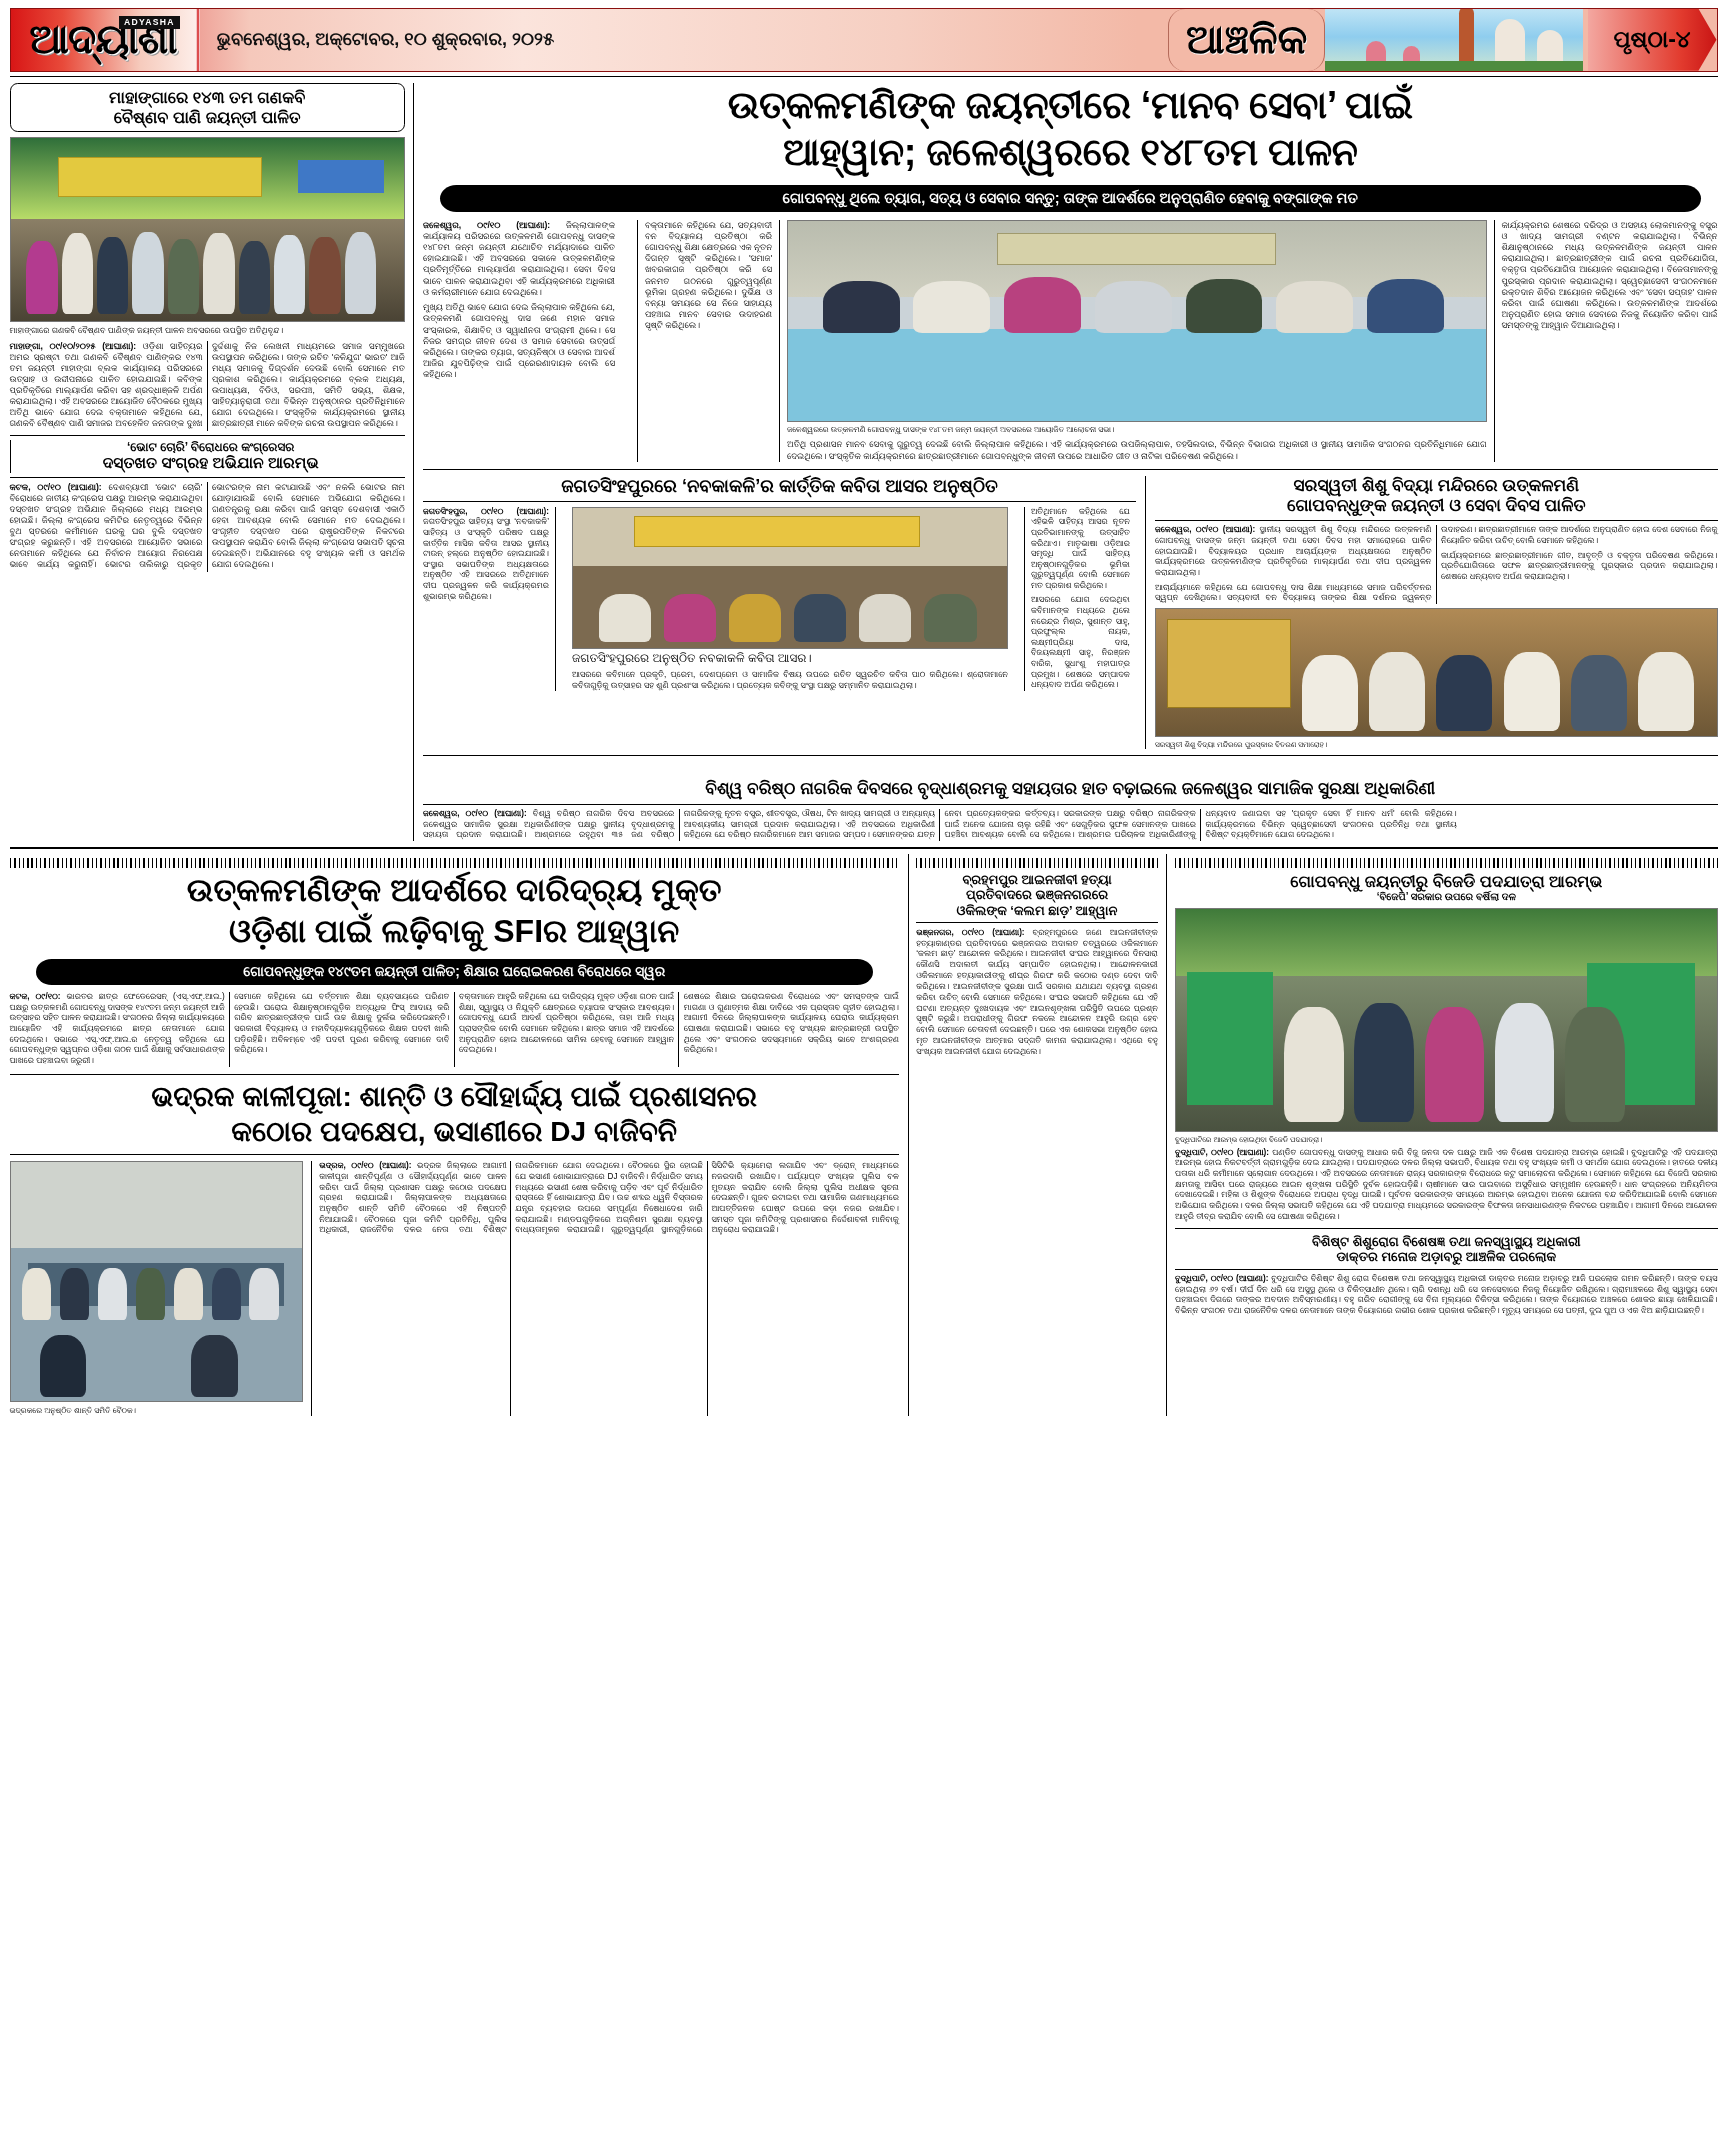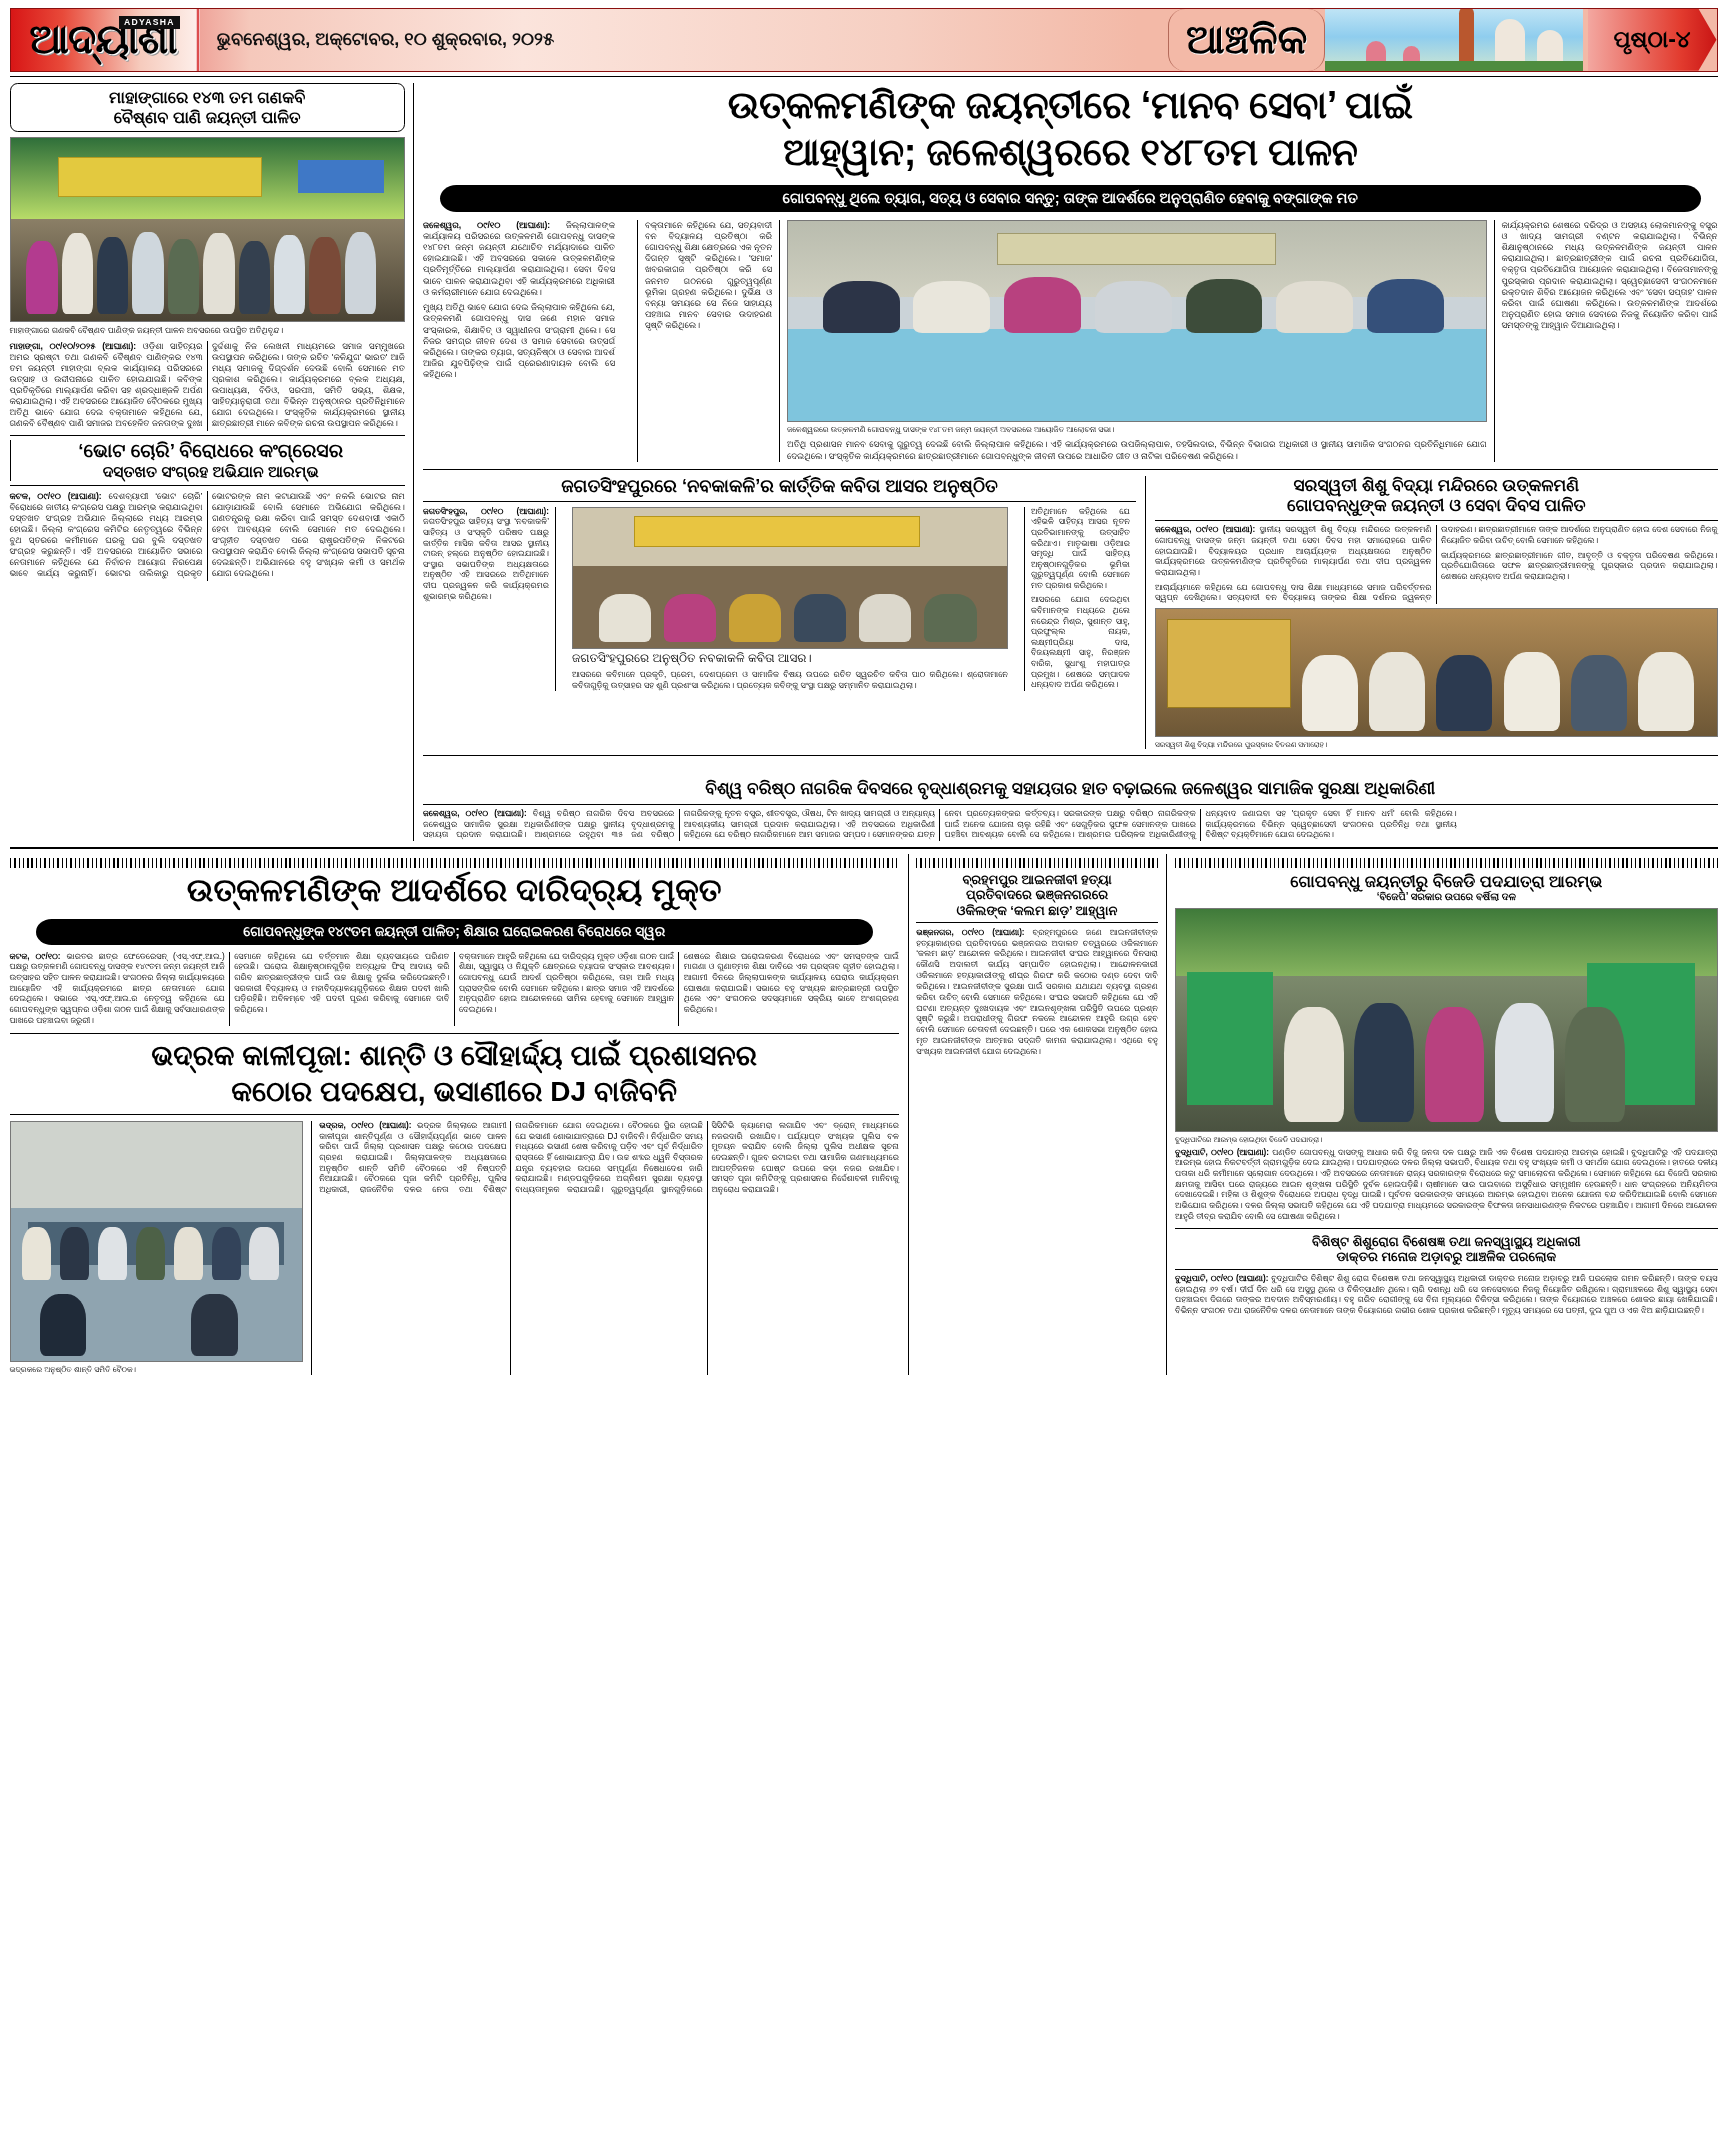--- a/index.html
+++ b/index.html
@@ -172,21 +172,21 @@
 
       <p style="font-size:8.2px;line-height:1.3;margin:3.4px 0 4.3px 0;text-align:justify;">ମାହାଙ୍ଗାରେ ଗଣକବି ବୈଷ୍ଣବ ପାଣିଙ୍କ ଜୟନ୍ତୀ ପାଳନ ଅବସରରେ ଉପସ୍ଥିତ ଅତିଥିବୃନ୍ଦ।</p>
 
       <div class="body-text" style="column-count:2;column-gap:9.5px;column-rule:0.4px solid #000;">
         <p><span class="dateline">ମାହାଙ୍ଗା, ୦୯/୧୦/୨୦୨୫ (ଆଘାଣା):</span> <span>ଓଡ଼ିଶା ସାହିତ୍ୟର ଅମର ସ୍ରଷ୍ଟା ତଥା ଗଣକବି ବୈଷ୍ଣବ ପାଣିଙ୍କର ୧୪୩ ତମ ଜୟନ୍ତୀ ମାହାଙ୍ଗା ବ୍ଲକ କାର୍ଯ୍ୟାଳୟ ପରିସରରେ ଉତ୍ସାହ ଓ ଉଦ୍ଦୀପନାରେ ପାଳିତ ହୋଇଯାଇଛି। କବିଙ୍କ ପ୍ରତିକୃତିରେ ମାଲ୍ୟାର୍ପଣ କରିବା ସହ ଶ୍ରଦ୍ଧାଞ୍ଜଳି ଅର୍ପଣ କରାଯାଇଥିଲା। ଏହି ଅବସରରେ ଆୟୋଜିତ ବୈଠକରେ ମୁଖ୍ୟ ଅତିଥି ଭାବେ ଯୋଗ ଦେଇ ବକ୍ତାମାନେ କହିଥିଲେ ଯେ, ଗଣକବି ବୈଷ୍ଣବ ପାଣି ସମାଜର ଅବହେଳିତ ଜନତାଙ୍କ ଦୁଃଖ ଦୁର୍ଦ୍ଦଶାକୁ ନିଜ ଲେଖନୀ ମାଧ୍ୟମରେ ସମାଜ ସମ୍ମୁଖରେ ଉପସ୍ଥାପନ କରିଥିଲେ। ତାଙ୍କ ରଚିତ 'କଳିଯୁଗ' ଭାରତ' ଆଜି ମଧ୍ୟ ସମାଜକୁ ଦିଗ୍‌ଦର୍ଶନ ଦେଉଛି ବୋଲି ସେମାନେ ମତ ପ୍ରକାଶ କରିଥିଲେ। କାର୍ଯ୍ୟକ୍ରମରେ ବ୍ଲକ ଅଧ୍ୟକ୍ଷ, ଉପାଧ୍ୟକ୍ଷ, ବିଡିଓ, ସରପଞ୍ଚ, ସମିତି ସଭ୍ୟ, ଶିକ୍ଷକ, ସାହିତ୍ୟାନୁରାଗୀ ତଥା ବିଭିନ୍ନ ଅନୁଷ୍ଠାନର ପ୍ରତିନିଧିମାନେ ଯୋଗ ଦେଇଥିଲେ। ସଂସ୍କୃତିକ କାର୍ଯ୍ୟକ୍ରମରେ ସ୍ଥାନୀୟ ଛାତ୍ରଛାତ୍ରୀ ମାନେ କବିଙ୍କ ରଚନା ଉପସ୍ଥାପନ କରିଥିଲେ।</span></p>
       </div>
 
       <div class="rule"></div>
 
       <div style="border-left:1.7px double #000;padding-left:6px;">
-        <div class="hl" style="font-size:19px;">‘ଭୋଟ ଚୋରି’ ବିରୋଧରେ କଂଗ୍ରେସର</div>
+        <div class="hl" style="font-size:12px;">‘ଭୋଟ ଚୋରି’ ବିରୋଧରେ କଂଗ୍ରେସର</div>
         <div class="hl" style="font-size:15.5px;">ଦସ୍ତଖତ ସଂଗ୍ରହ ଅଭିଯାନ ଆରମ୍ଭ</div>
       </div>
 
       <div class="rule-thin" style="margin:4.3px 0;"></div>
 
       <div class="body-text" style="column-count:2;column-gap:9.5px;column-rule:0.4px solid #000;">
         <p><span class="dateline">କଟକ, ୦୯/୧୦ (ଆଘାଣା):</span> <span>ଦେଶବ୍ୟାପୀ ‘ଭୋଟ ଚୋରି’ ବିରୋଧରେ ଜାତୀୟ କଂଗ୍ରେସ ପକ୍ଷରୁ ଆରମ୍ଭ କରାଯାଇଥିବା ଦସ୍ତଖତ ସଂଗ୍ରହ ଅଭିଯାନ ଜିଲ୍ଲାରେ ମଧ୍ୟ ଆରମ୍ଭ ହୋଇଛି। ଜିଲ୍ଲା କଂଗ୍ରେସ କମିଟିର ନେତୃତ୍ୱରେ ବିଭିନ୍ନ ବୁଥ ସ୍ତରରେ କର୍ମୀମାନେ ଘରକୁ ଘର ବୁଲି ଦସ୍ତଖତ ସଂଗ୍ରହ କରୁଛନ୍ତି। ଏହି ଅବସରରେ ଆୟୋଜିତ ସଭାରେ ନେତାମାନେ କହିଥିଲେ ଯେ ନିର୍ବାଚନ ଆୟୋଗ ନିରପେକ୍ଷ ଭାବେ କାର୍ଯ୍ୟ କରୁନାହିଁ। ଭୋଟର ତାଲିକାରୁ ପ୍ରକୃତ ଭୋଟରଙ୍କ ନାମ କଟାଯାଉଛି ଏବଂ ନକଲି ଭୋଟର ନାମ ଯୋଡ଼ାଯାଉଛି ବୋଲି ସେମାନେ ଅଭିଯୋଗ କରିଥିଲେ। ଗଣତନ୍ତ୍ରକୁ ରକ୍ଷା କରିବା ପାଇଁ ସମସ୍ତ ଦେଶବାସୀ ଏକାଠି ହେବା ଆବଶ୍ୟକ ବୋଲି ସେମାନେ ମତ ଦେଇଥିଲେ। ସଂଗୃହୀତ ଦସ୍ତଖତ ପରେ ରାଷ୍ଟ୍ରପତିଙ୍କ ନିକଟରେ ଉପସ୍ଥାପନ କରାଯିବ ବୋଲି ଜିଲ୍ଲା କଂଗ୍ରେସ ସଭାପତି ସୂଚନା ଦେଇଛନ୍ତି। ଅଭିଯାନରେ ବହୁ ସଂଖ୍ୟକ କର୍ମୀ ଓ ସମର୍ଥକ ଯୋଗ ଦେଇଥିଲେ।</span></p>
       </div>
     </div>
 
@@ -296,20 +296,21 @@
     </div>
   </div>
 
   <div class="rule" style="border-top-width:2.2px;margin:6px 0 0 0;"></div>
 
   <div class="bottom-wrap">
 
     <div class="bl">
       <div class="rule-dash"></div>
       <div class="hl" style="font-size:32px;">ଉତ୍କଳମଣିଙ୍କ ଆଦର୍ଶରେ ଦାରିଦ୍ର୍ୟ ମୁକ୍ତ</div>
+      <div class="hl" style="font-size:32px;margin-top:2.6px;">ଓଡ଼ିଶା ପାଇଁ ଲଢ଼ିବାକୁ SFIର ଆହ୍ୱାନ</div>
 
       <div class="banner-black" style="font-size:13.8px;margin:8.6px 26px 6.9px 26px;">ଗୋପବନ୍ଧୁଙ୍କ ୧୪୯ତମ ଜୟନ୍ତୀ ପାଳିତ; ଶିକ୍ଷାର ଘରୋଇକରଣ ବିରୋଧରେ ସ୍ୱର</div>
 
       <div style="column-count:4;column-gap:9.5px;column-rule:0.4px solid #000;">
         <p style="font-size:8.2px;line-height:1.3;text-align:justify;margin:0 0 3.9px 0;"><span class="dateline">କଟକ, ୦୯/୧୦: </span> <span>ଭାରତର ଛାତ୍ର ଫେଡେରେସନ୍ (ଏସ୍.ଏଫ୍.ଆଇ.) ପକ୍ଷରୁ ଉତ୍କଳମଣି ଗୋପବନ୍ଧୁ ଦାସଙ୍କ ୧୪୯ତମ ଜନ୍ମ ଜୟନ୍ତୀ ଆଜି ଉତ୍ସାହର ସହିତ ପାଳନ କରାଯାଇଛି। ସଂଗଠନର ଜିଲ୍ଲା କାର୍ଯ୍ୟାଳୟରେ ଆୟୋଜିତ ଏହି କାର୍ଯ୍ୟକ୍ରମରେ ଛାତ୍ର ନେତାମାନେ ଯୋଗ ଦେଇଥିଲେ। ସଭାରେ ଏସ୍.ଏଫ୍.ଆଇ.ର ନେତୃତ୍ୱ କହିଥିଲେ ଯେ ଗୋପବନ୍ଧୁଙ୍କ ସ୍ୱପ୍ନର ଓଡ଼ିଶା ଗଠନ ପାଇଁ ଶିକ୍ଷାକୁ ସର୍ବସାଧାରଣଙ୍କ ପାଖରେ ପହଞ୍ଚାଇବା ଜରୁରୀ।</span></p>
         <p style="font-size:8.2px;line-height:1.3;text-align:justify;margin:0 0 3.9px 0;">ସେମାନେ କହିଥିଲେ ଯେ ବର୍ତ୍ତମାନ ଶିକ୍ଷା ବ୍ୟବସାୟରେ ପରିଣତ ହେଉଛି। ଘରୋଇ ଶିକ୍ଷାନୁଷ୍ଠାନଗୁଡ଼ିକ ଅତ୍ୟଧିକ ଫିସ୍ ଆଦାୟ କରି ଗରିବ ଛାତ୍ରଛାତ୍ରୀଙ୍କ ପାଇଁ ଉଚ୍ଚ ଶିକ୍ଷାକୁ ଦୁର୍ଲଭ କରିଦେଇଛନ୍ତି। ସରକାରୀ ବିଦ୍ୟାଳୟ ଓ ମହାବିଦ୍ୟାଳୟଗୁଡ଼ିକରେ ଶିକ୍ଷକ ପଦବୀ ଖାଲି ପଡ଼ିରହିଛି। ଅବିଳମ୍ବେ ଏହି ପଦବୀ ପୂରଣ କରିବାକୁ ସେମାନେ ଦାବି କରିଥିଲେ।</p>
         <p style="font-size:8.2px;line-height:1.3;text-align:justify;margin:0 0 3.9px 0;">ବକ୍ତାମାନେ ଆହୁରି କହିଥିଲେ ଯେ ଦାରିଦ୍ର୍ୟ ମୁକ୍ତ ଓଡ଼ିଶା ଗଠନ ପାଇଁ ଶିକ୍ଷା, ସ୍ୱାସ୍ଥ୍ୟ ଓ ନିଯୁକ୍ତି କ୍ଷେତ୍ରରେ ବ୍ୟାପକ ସଂସ୍କାର ଆବଶ୍ୟକ। ଗୋପବନ୍ଧୁ ଯେଉଁ ଆଦର୍ଶ ପ୍ରତିଷ୍ଠା କରିଥିଲେ, ତାହା ଆଜି ମଧ୍ୟ ପ୍ରାସଙ୍ଗିକ ବୋଲି ସେମାନେ କହିଥିଲେ। ଛାତ୍ର ସମାଜ ଏହି ଆଦର୍ଶରେ ଅନୁପ୍ରାଣିତ ହୋଇ ଆନ୍ଦୋଳନରେ ସାମିଲ ହେବାକୁ ସେମାନେ ଆହ୍ୱାନ ଦେଇଥିଲେ।</p>
         <p style="font-size:8.2px;line-height:1.3;text-align:justify;margin:0;">ଶେଷରେ ଶିକ୍ଷାର ଘରୋଇକରଣ ବିରୋଧରେ ଏବଂ ସମସ୍ତଙ୍କ ପାଇଁ ମାଗଣା ଓ ଗୁଣାତ୍ମକ ଶିକ୍ଷା ଦାବିରେ ଏକ ପ୍ରସ୍ତାବ ଗୃହୀତ ହୋଇଥିଲା। ଆଗାମୀ ଦିନରେ ଜିଲ୍ଲାପାଳଙ୍କ କାର୍ଯ୍ୟାଳୟ ଘେରାଉ କାର୍ଯ୍ୟକ୍ରମ ଘୋଷଣା କରାଯାଇଛି। ସଭାରେ ବହୁ ସଂଖ୍ୟକ ଛାତ୍ରଛାତ୍ରୀ ଉପସ୍ଥିତ ଥିଲେ ଏବଂ ସଂଗଠନର ସଦସ୍ୟମାନେ ସକ୍ରିୟ ଭାବେ ଅଂଶଗ୍ରହଣ କରିଥିଲେ।</p>
       </div>
 

